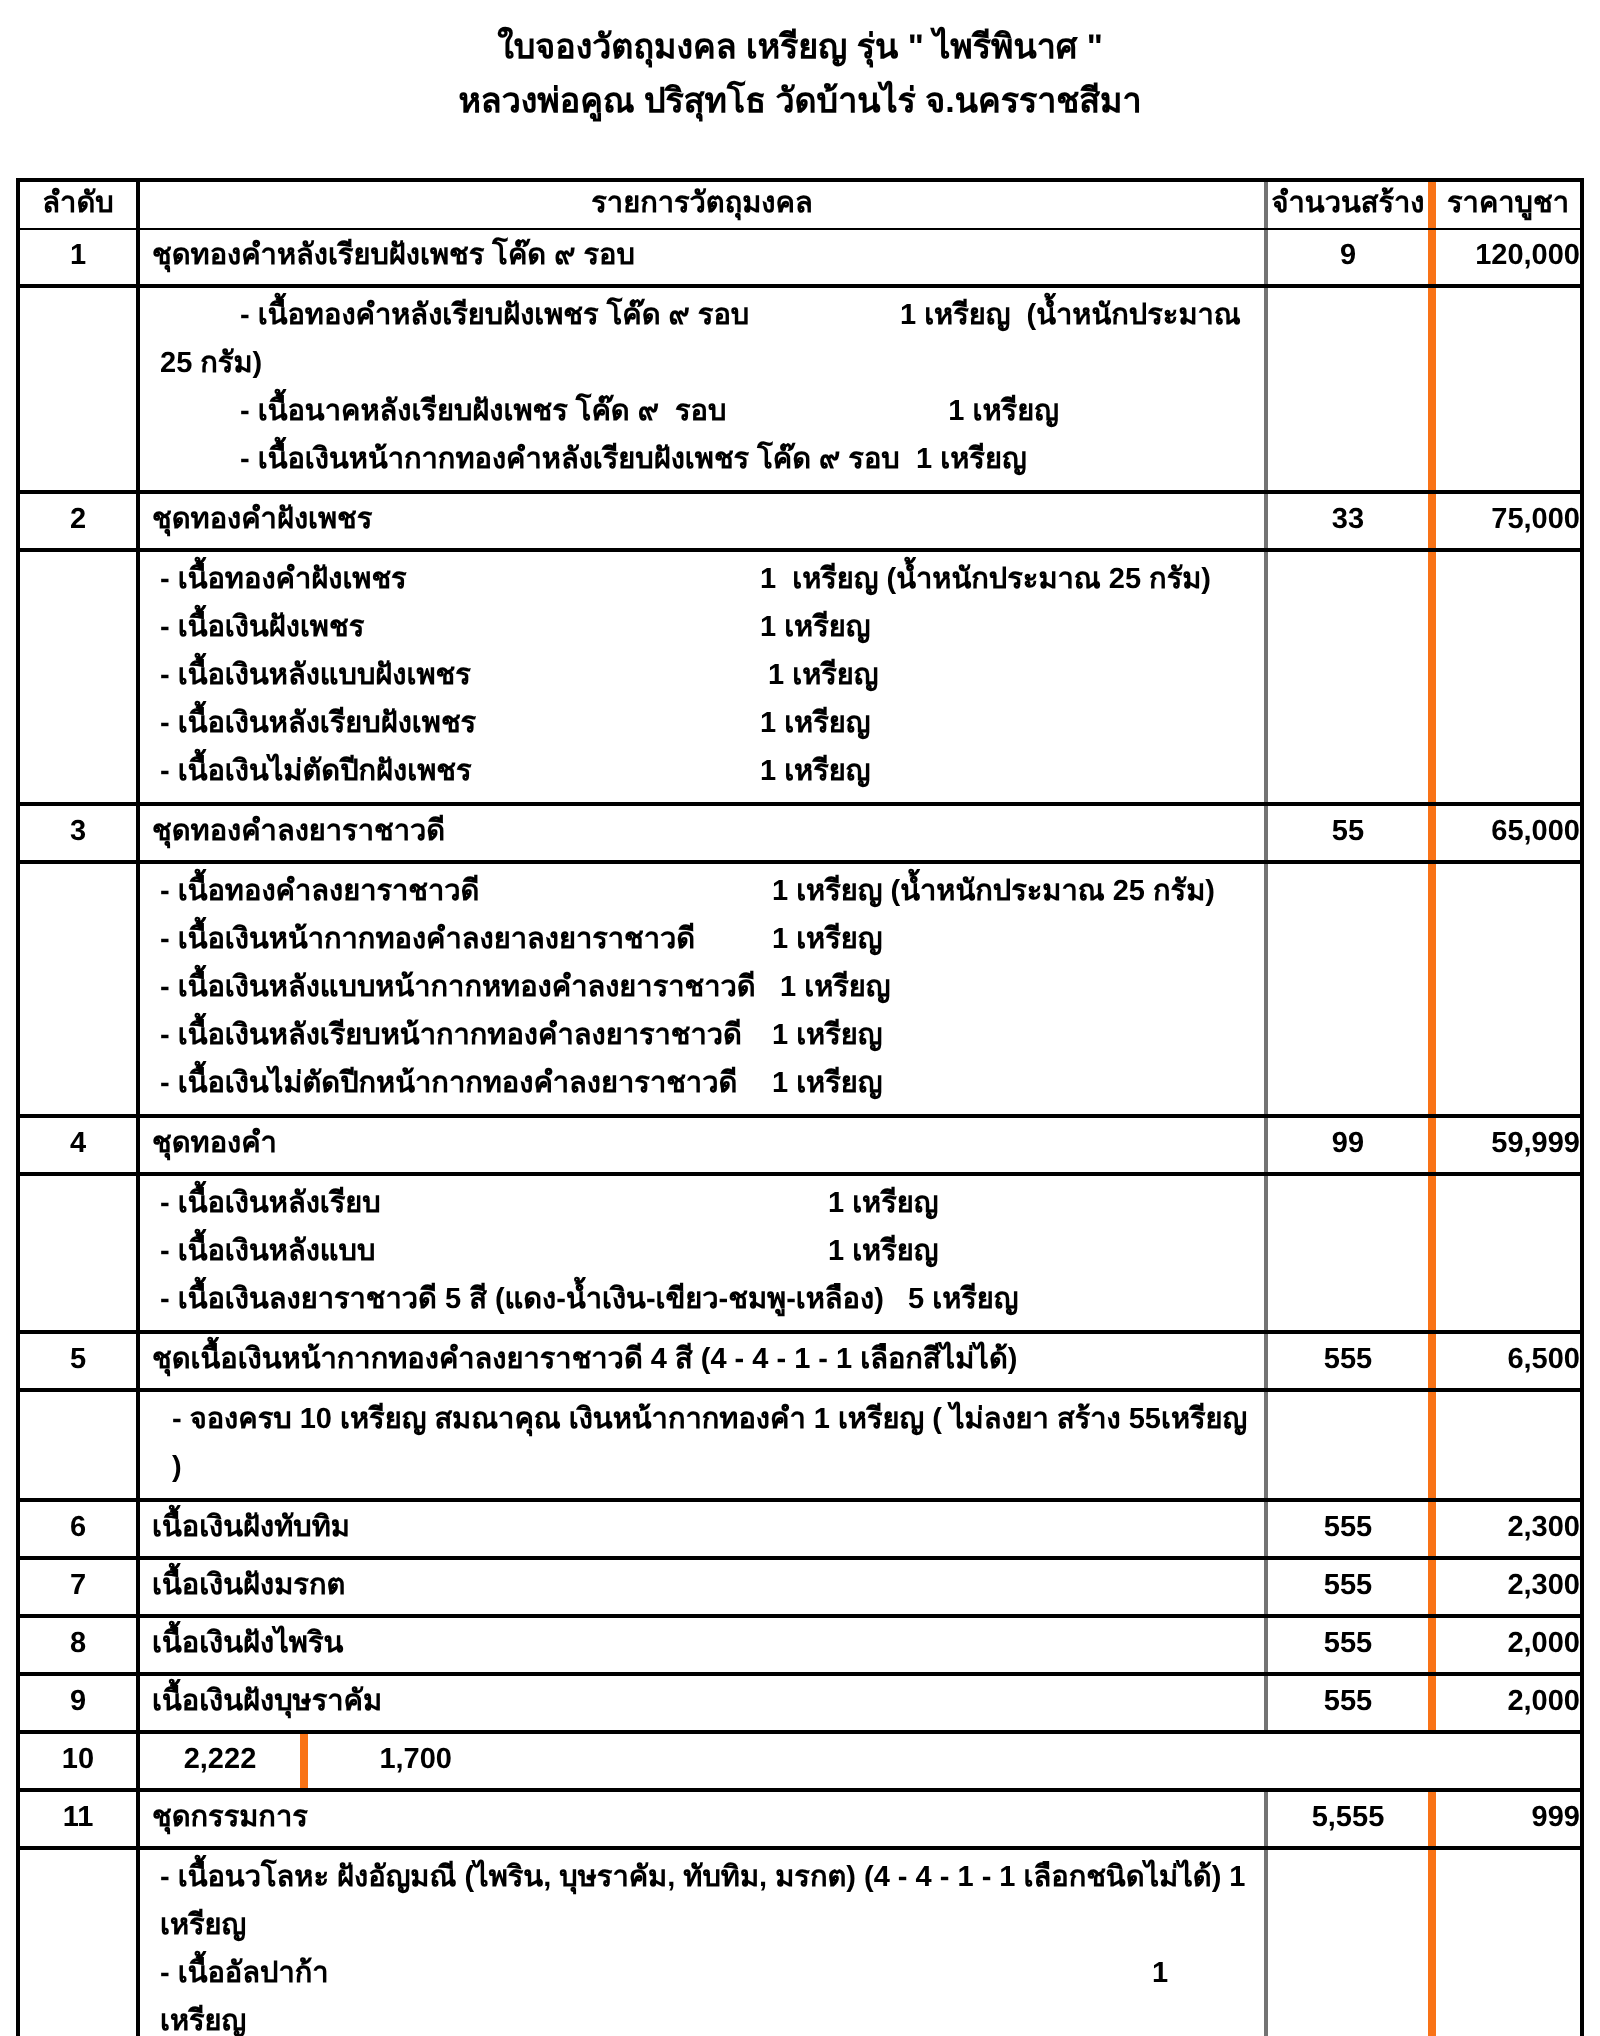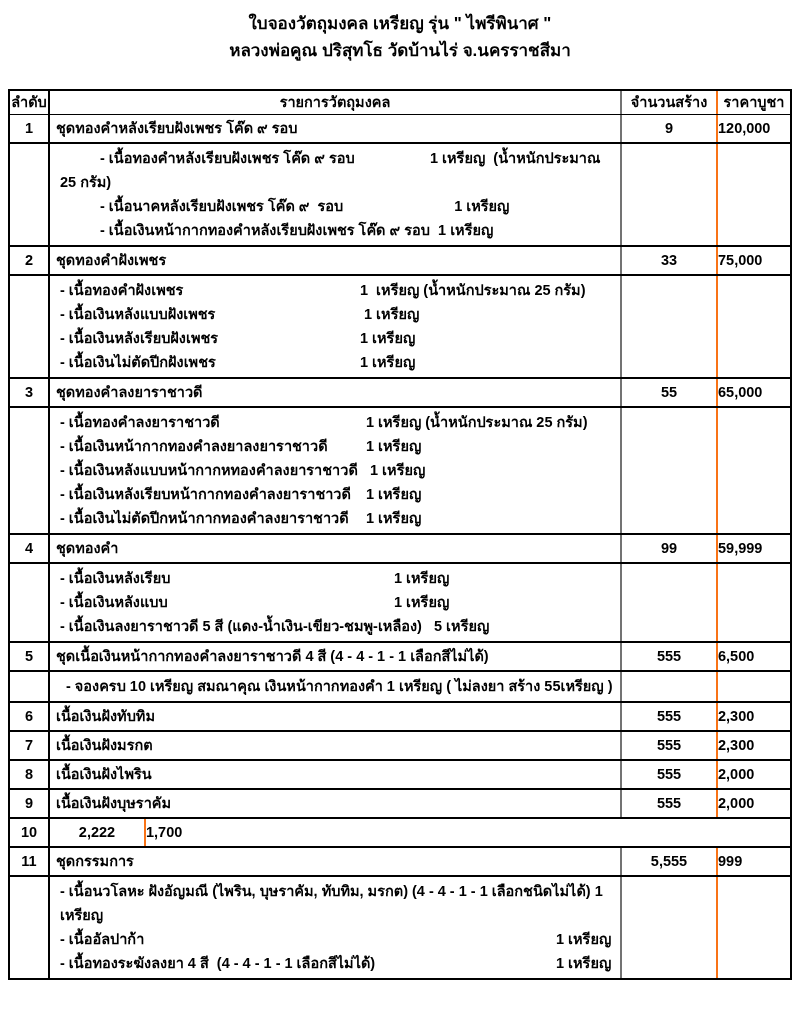--- a/index.html
+++ b/index.html
@@ -9,24 +9,24 @@
     color:#000;
     -webkit-font-smoothing:antialiased;
   }
   .page{padding:8px 8px 0 8px;}
   .titles{text-align:center;font-weight:bold;font-size:17px;line-height:27px;margin-top:2px;}
   .doc-table{margin-top:25px;border:2px solid #000;background:#fff;}
   .row{display:flex;align-items:stretch;}
   .row + .row{border-top:2px solid #000;}
   .row.hdr{border-bottom:1px solid #000;}
   .cell{box-sizing:border-box;}
-  .c-no{width:40px;border-right:2px solid #000;text-align:center;flex:none;}
+  .c-no{width:60px;border-right:2px solid #000;text-align:center;flex:none;}
   .c-item{flex:1;border-right:2px solid #737373;padding:0 6px;overflow:hidden;}
-  .c-made{width:96px;border-right:2px solid #f97316;text-align:center;flex:none;}
-  .c-price{width:72px;text-align:left;flex:none;}
+  .c-made{width:84px;border-right:4px solid #f97316;text-align:center;flex:none;}
+  .c-price{width:72px;text-align:right;flex:none;}
   .hdr .cell{font-weight:bold;font-size:14.5px;line-height:23px;text-align:center;}
   .row.main{font-weight:bold;font-size:14.5px;line-height:27px;min-height:27px;}
   .row.sub{font-weight:bold;font-size:14.5px;}
   .row.sub .c-item{padding:2px 6px 3px 10px;}
   .row.sub .line{line-height:24px;white-space:pre-wrap;}
   .lbl{display:inline-block;white-space:pre-wrap;vertical-align:top;}
   .qty{white-space:pre-wrap;}
   
   .b1  .lbl{min-width:330px;margin-left:40px;}
   .b3  .lbl{min-width:300px;}
@@ -71,20 +71,21 @@
         <div class="row main">
           <div class="cell c-no">2</div>
           <div class="cell c-item">ชุดทองคำฝังเพชร</div>
           <div class="cell c-made">33</div>
           <div class="cell c-price">75,000</div>
         </div>
         <div class="row sub b3">
           <div class="cell c-no"></div>
           <div class="cell c-item">
             <div class="line"><div class="lbl">- เนื้อทองคำฝังเพชร</div><div class="qty" style="display: inline;">1  เหรียญ (น้ำหนักประมาณ 25 กรัม)</div></div>
+            <div class="line"><div class="lbl">- เนื้อเงินฝังเพชร</div><div class="qty" style="display: inline;">1 เหรียญ</div></div>
             <div class="line"><div class="lbl">- เนื้อเงินหลังแบบฝังเพชร</div><div class="qty" style="display: inline;"> 1 เหรียญ</div></div>
             <div class="line"><div class="lbl">- เนื้อเงินหลังเรียบฝังเพชร</div><div class="qty" style="display: inline;">1 เหรียญ</div></div>
             <div class="line"><div class="lbl">- เนื้อเงินไม่ตัดปีกฝังเพชร</div><div class="qty" style="display: inline;">1 เหรียญ</div></div>
           </div>
           <div class="cell c-made"></div>
           <div class="cell c-price"></div>
         </div>
         <div class="row main">
           <div class="cell c-no">3</div>
           <div class="cell c-item">ชุดทองคำลงยาราชาวดี</div>

